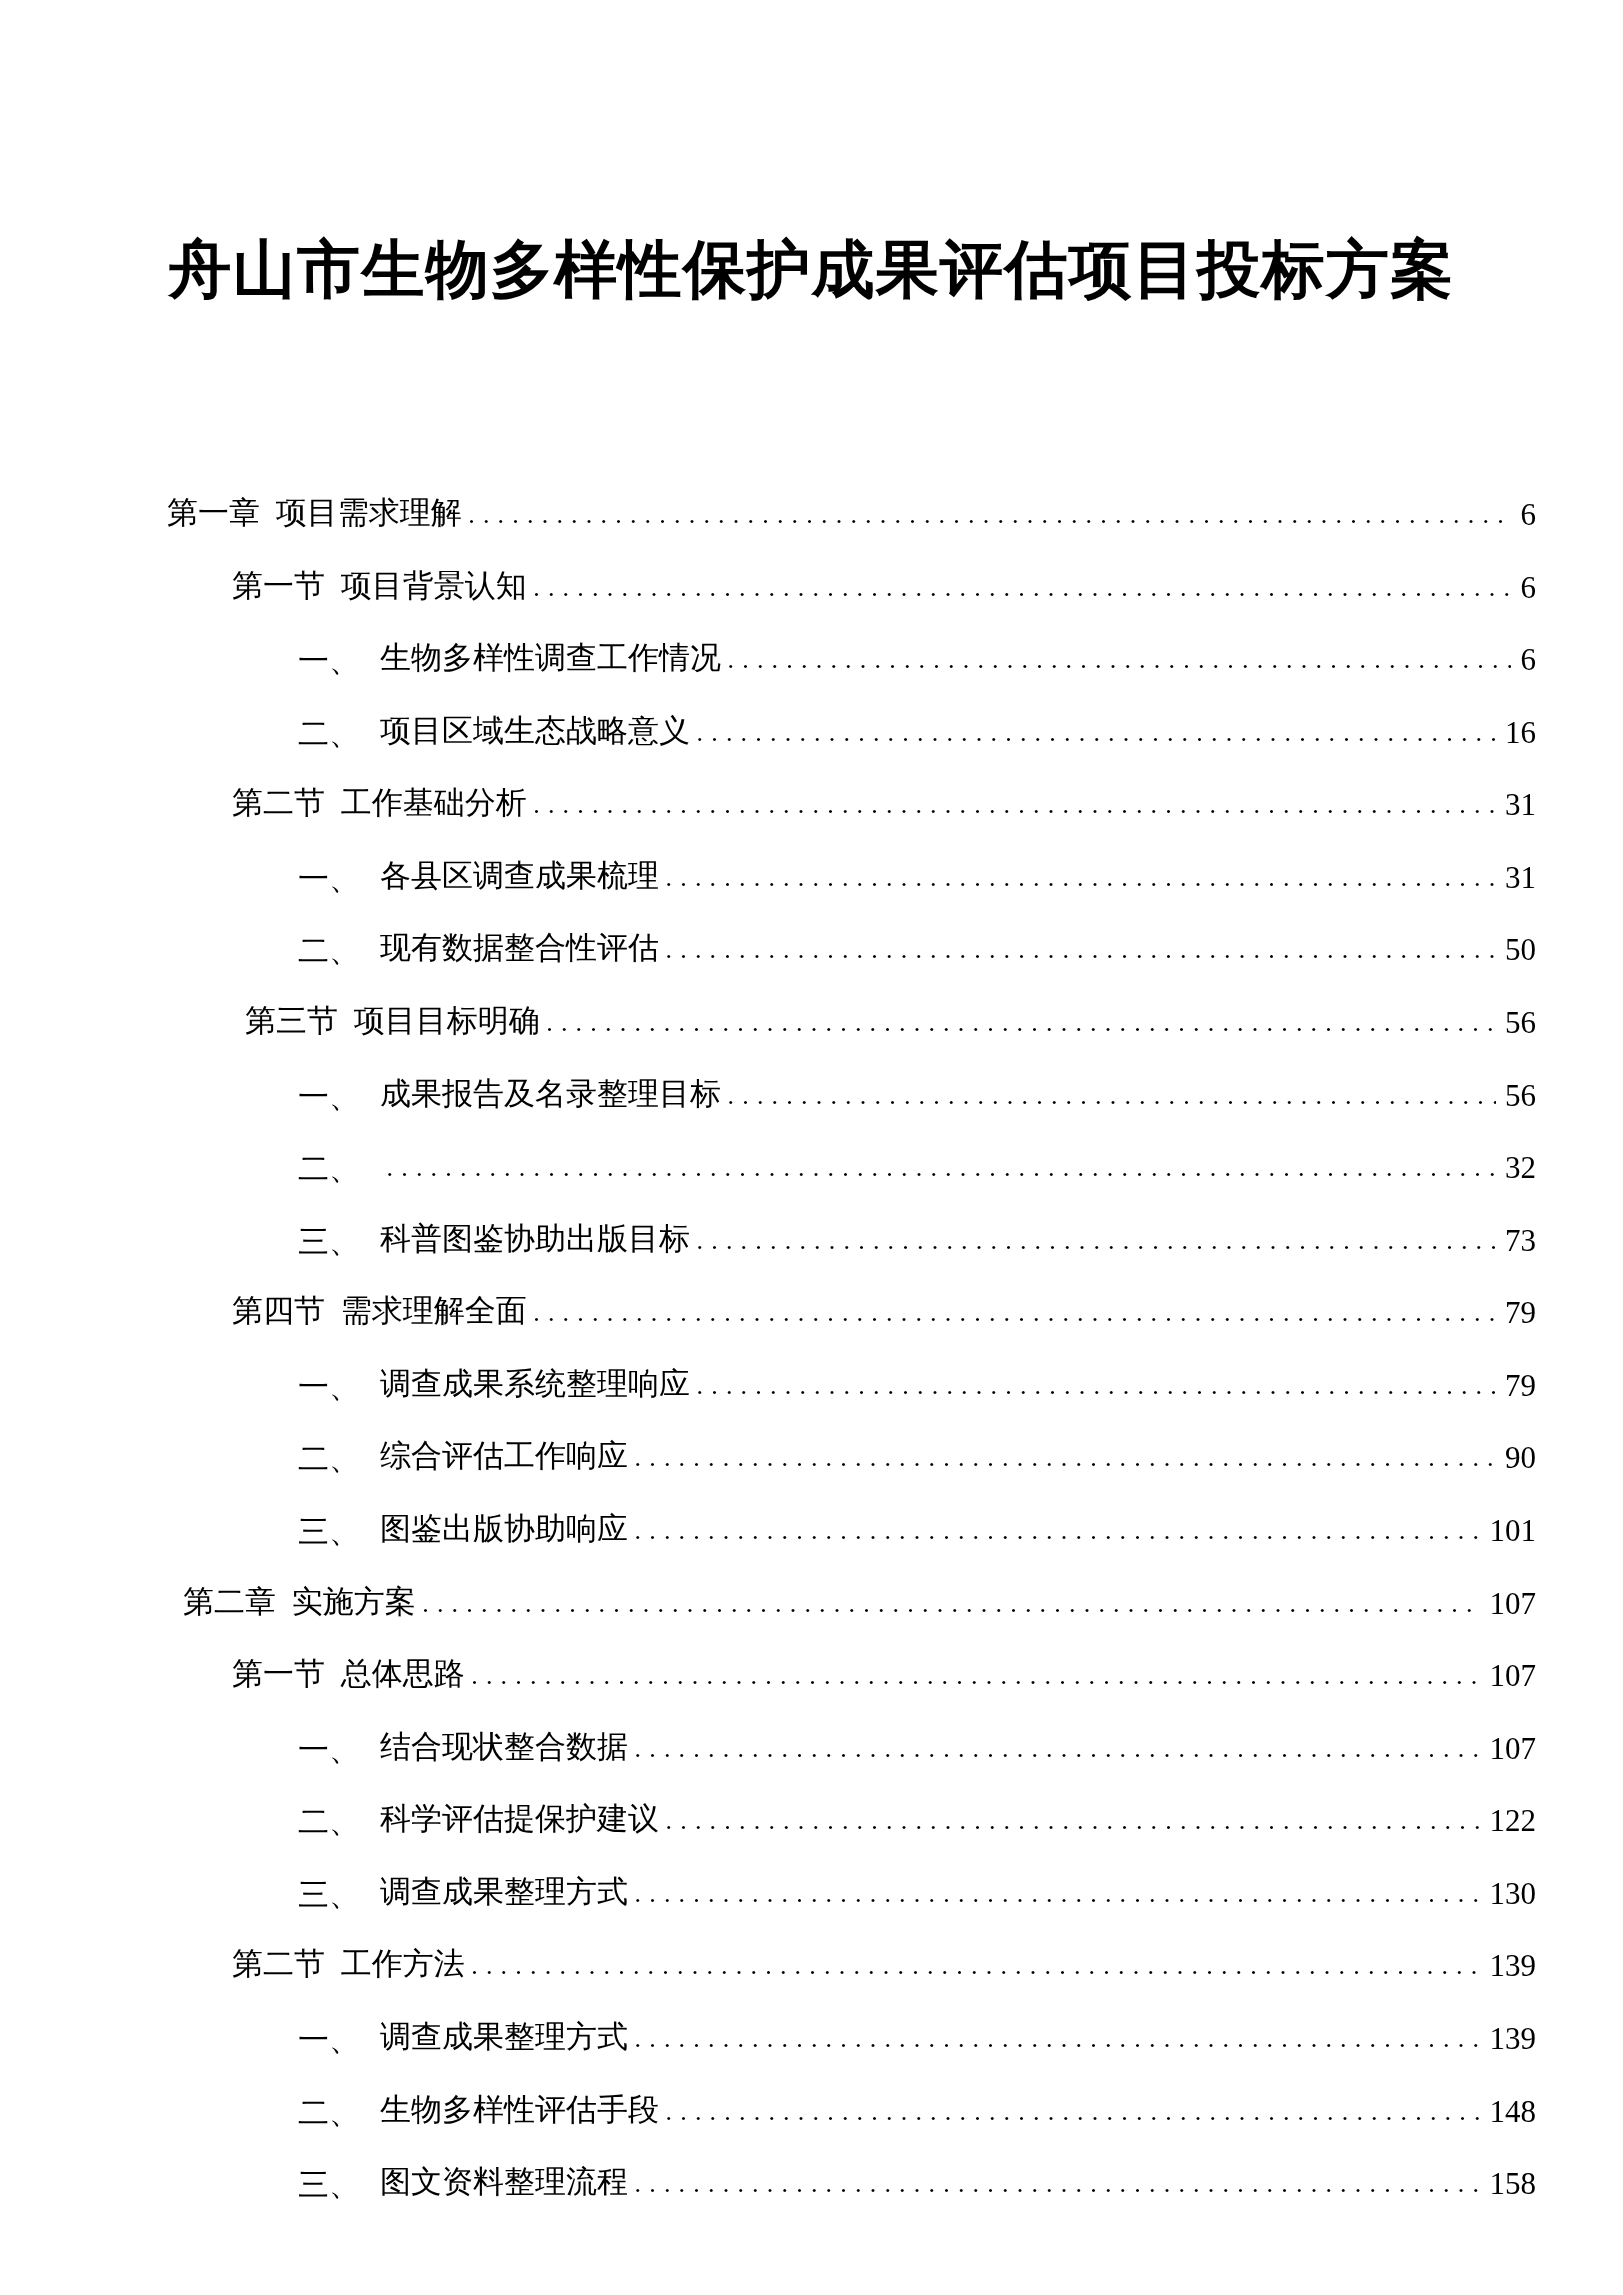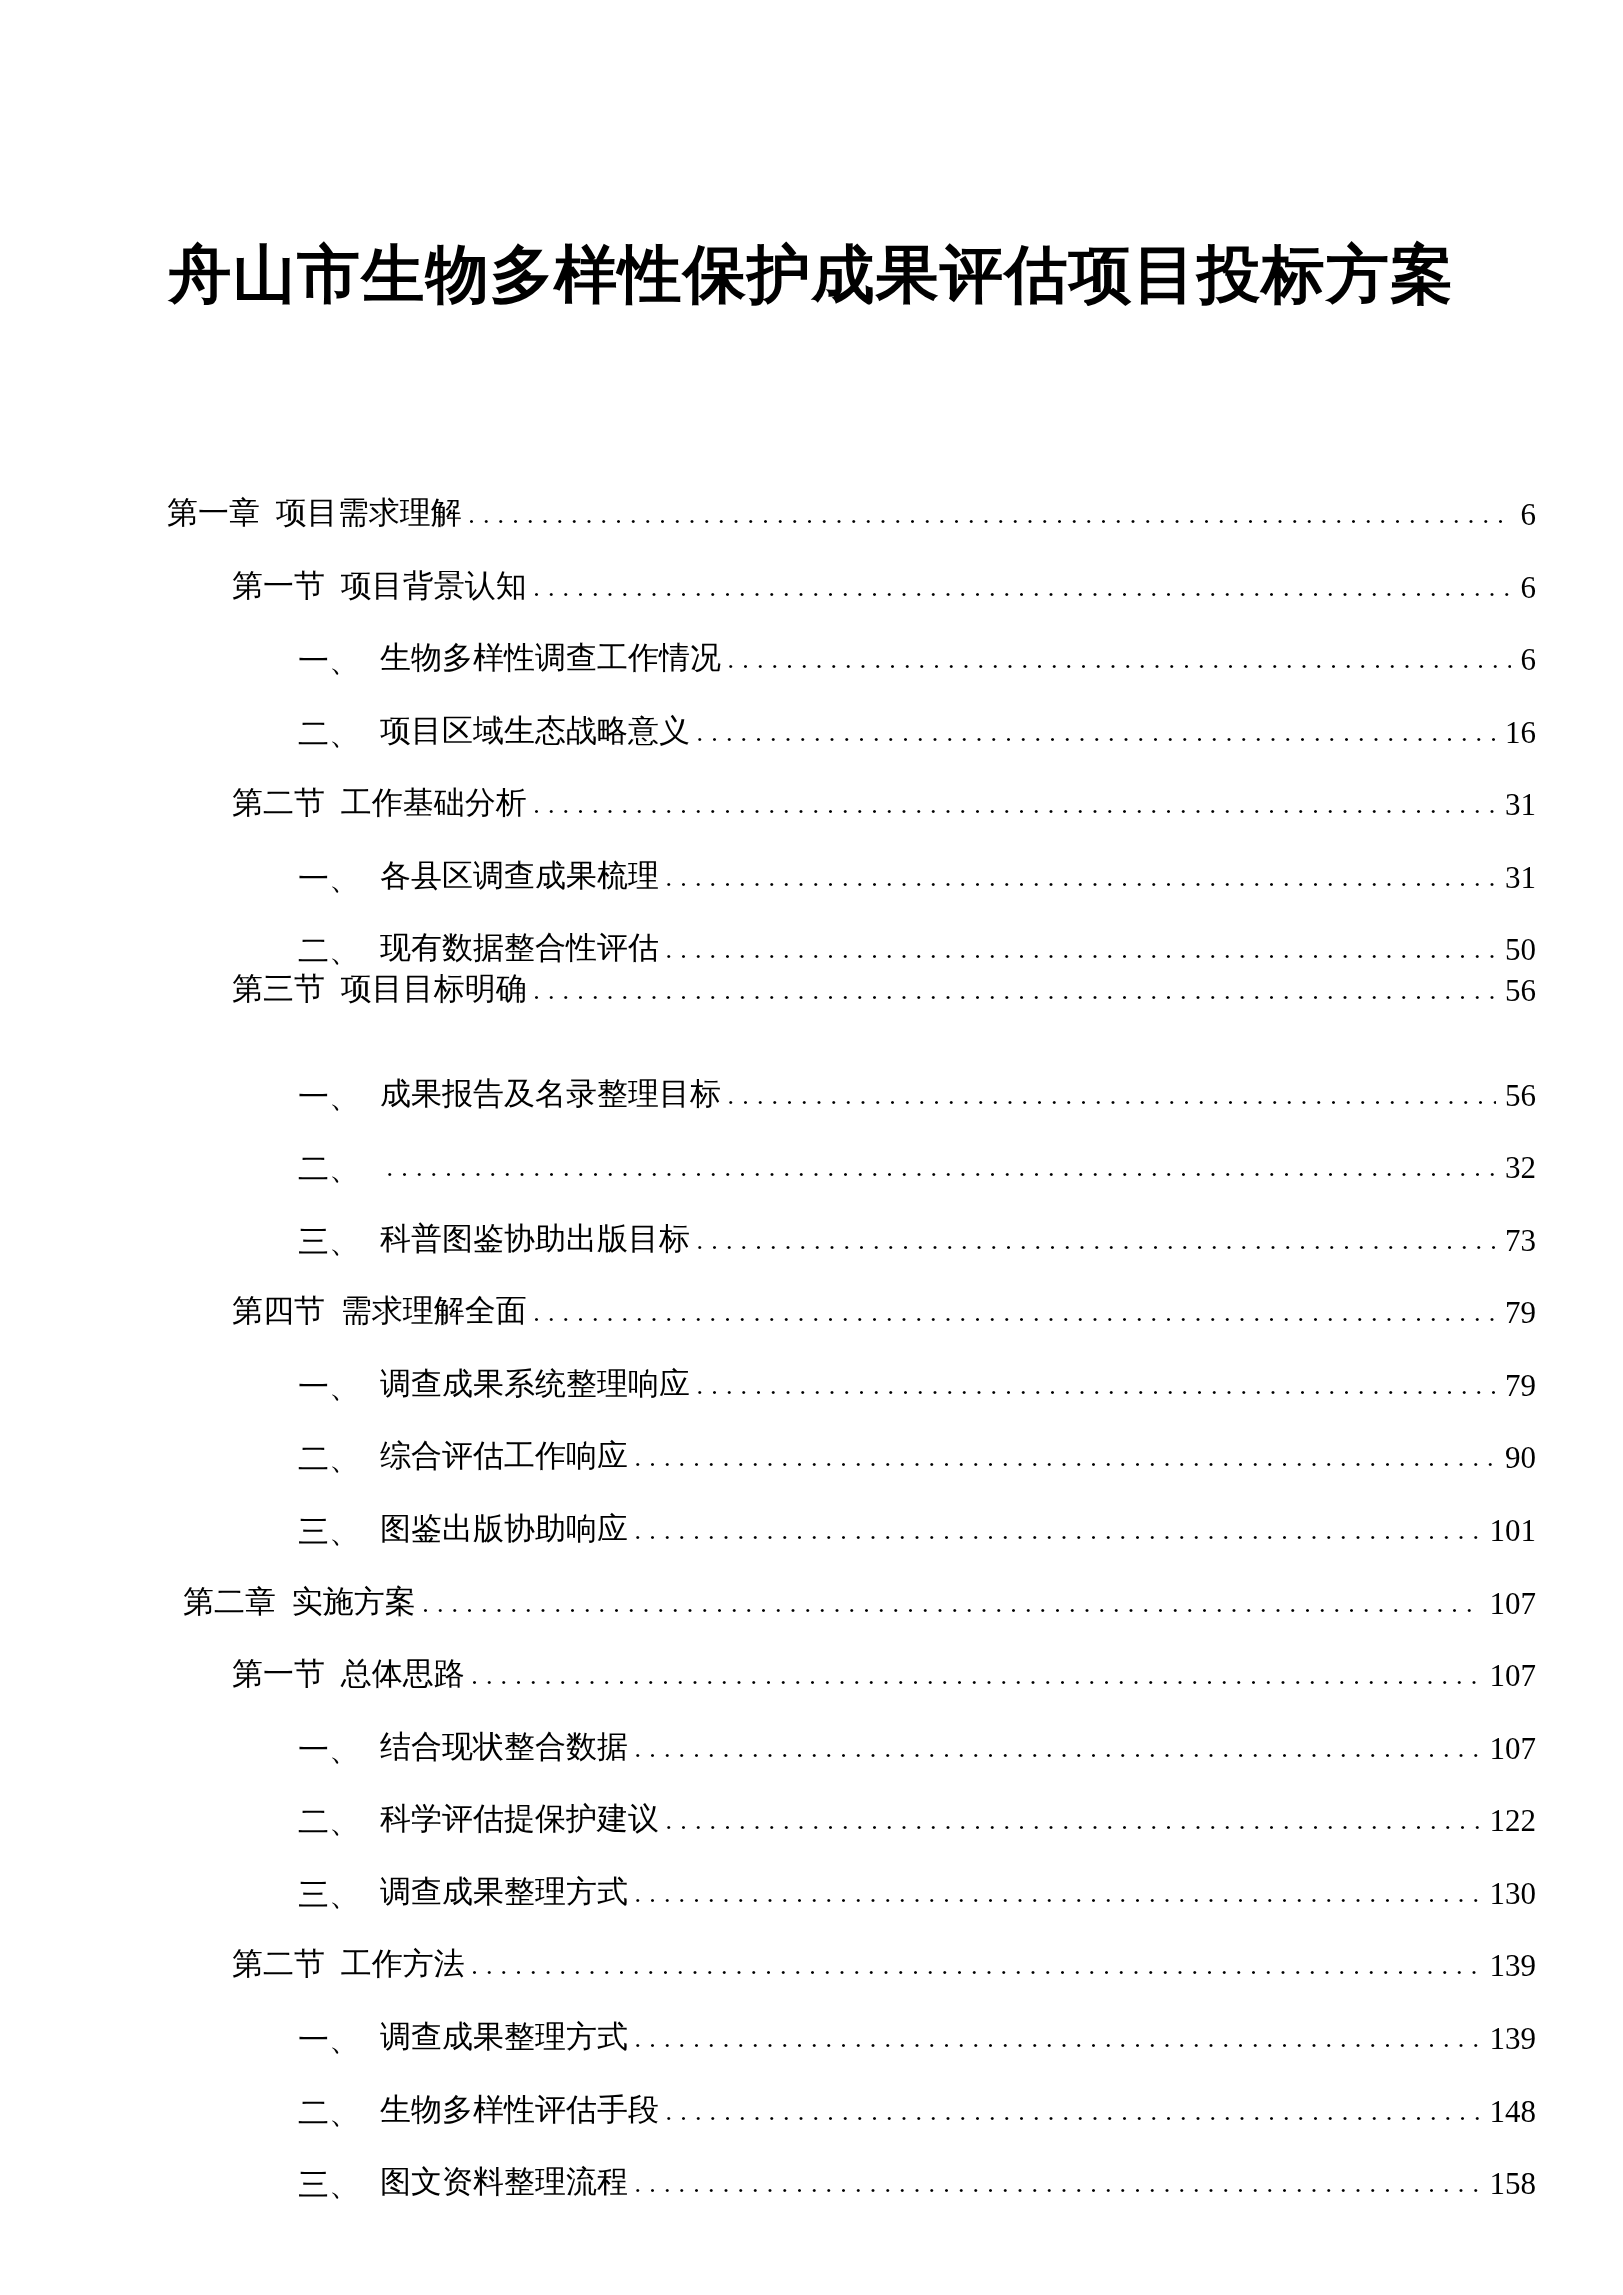--- a/index.html
+++ b/index.html
@@ -1,20 +1,20 @@
 <!DOCTYPE html>
 <html style="font-size:10.5px"><head>
 <meta charset="utf-8">
 <style>
   html, body { margin:0; padding:0; background:#ffffff; }
   body { width:1623px; height:2295px; position:relative; overflow:hidden;
          font-family:"DejaVu Serif","Liberation Serif",serif; color:#000; }
   .title { position:absolute; left:0; width:1623px; top:232px; text-align:center;
            font-size:63px; font-weight:bold; letter-spacing:1.3px; line-height:85px;
-           font-family:Liberation Sans, sans-serif; }
+           font-family:Liberation Mono, monospace; }
   .toc { position:absolute; left:0; top:492px; width:1623px; }
   .row { position:absolute; height:46px; display:flex; align-items:flex-end;
          font-size:31px; line-height:46px; right:87px; }
   .row.l1 { left:167px; }
   .row.l2 { left:232px; }
   .row.l3 { left:298px; }
   .num-prefix { display:inline-block; width:82px; white-space:pre; }
   .label { white-space:pre;font-family:Liberation Mono, monospace; }
   .gap { display:inline-block; width:15.7px; }
   .leader { flex:1; overflow:hidden; white-space:nowrap; margin:0 9.2px 0 6.5px;
@@ -65,21 +65,21 @@
       <span class="label">各县区调查成果梳理</span>
       <span class="leader">................................................................................................................................................................</span>
       <span class="page">31</span>
     </div>
     <div class="row l3" style="top: 435px;">
       <span class="num-prefix">二、</span>
       <span class="label">现有数据整合性评估</span>
       <span class="leader">................................................................................................................................................................</span>
       <span class="page">50</span>
     </div>
-    <div class="row l2" style="top: 476px;">
+    <div class="row l2" style="top: 508px; margin-left: 13px;">
       <span class="label">第三节</span>
       <span class="gap"></span>
       <span class="label">项目目标明确</span>
       <span class="leader">................................................................................................................................................................</span>
       <span class="page">56</span>
     </div>
     <div class="row l3" style="top: 581px;">
       <span class="num-prefix">一、</span>
       <span class="label">成果报告及名录整理目标</span>
       <span class="leader">................................................................................................................................................................</span>

